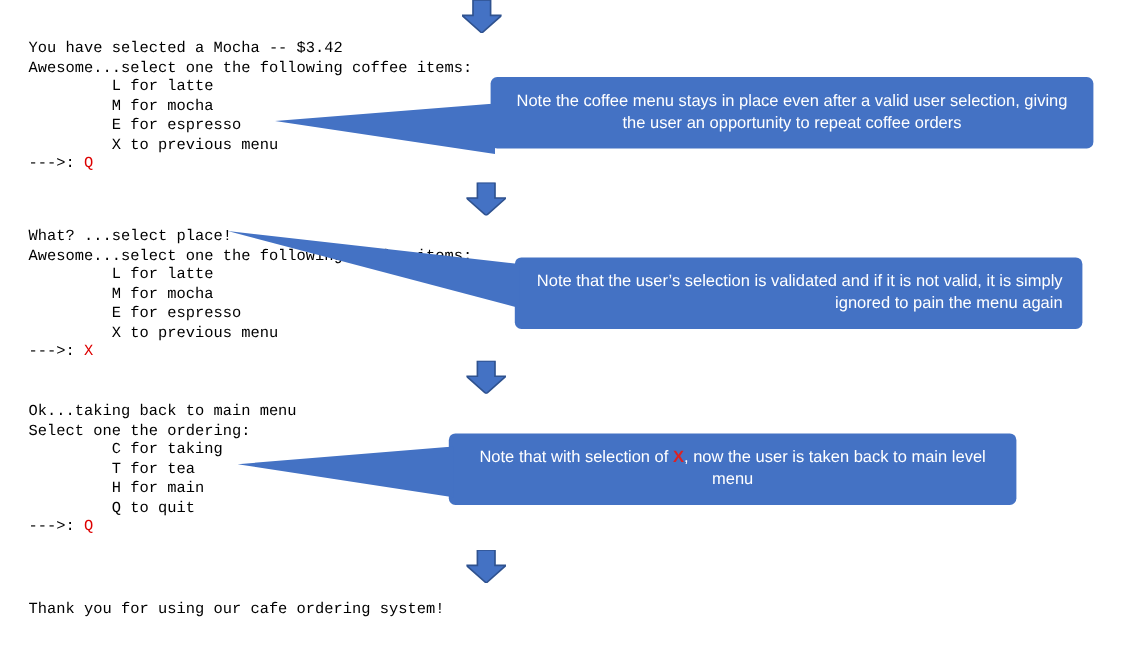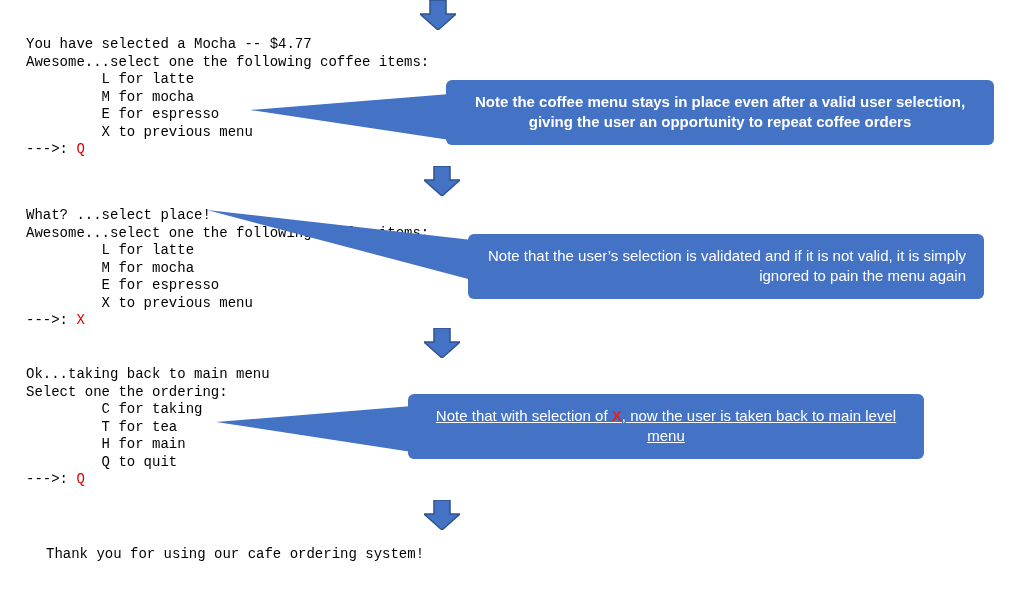--- a/index.html
+++ b/index.html
@@ -44,29 +44,29 @@
   </style>
 </head>
 <body>
 
 <div class="down-arrow" style="left:420px; top:0px;">
   <svg viewBox="0 0 36 30">
       <path d="M10 0 H26 V14 H36 L18 30 L0 14 H10 Z" fill="#4472c4" stroke="#2f528f" stroke-width="1.5"></path>
     </svg>
 </div>
 
-<div class="code-block" style="left:26px; top:36px;"><span>You have selected a Mocha -- $4.77</span>
+<div class="code-block" style="left:26px; top:36px;"><span>You have selected a Mocha -- $3.42</span>
 <span>Awesome...select one the following coffee items:</span>
 <span>         L for latte</span>
 <span>         M for mocha</span>
 <span>         E for espresso</span>
 <span>         X to previous menu</span>
 <span>---&gt;: </span><span class="red-input">Q</span></div>
 
-<div class="callout" style="left:446px; top:80px; width:548px;font-weight:bold;">
+<div class="callout" style="left:446px; top:70px; width:548px;">
   <span>Note the coffee menu stays in place even after a valid user selection, giving the user an opportunity to repeat coffee orders</span>
 </div>
 
 <div class="tail" style="left:250px; top:94px;">
   <svg width="200" height="46">
       <polygon points="0,16 200,0 200,46" fill="#4472c4"></polygon>
     </svg>
 </div>
 
 <div class="down-arrow" style="left:424px; top:166px;">
@@ -100,29 +100,29 @@
 </div>
 
 <div class="code-block" style="left:26px; top:366px;"><span>Ok...taking back to main menu</span>
 <span>Select one the ordering:</span>
 <span>         C for taking</span>
 <span>         T for tea</span>
 <span>         H for main</span>
 <span>         Q to quit</span>
 <span>---&gt;: </span><span class="red-input">Q</span></div>
 
-<div class="callout" style="left:408px; top:394px; width:516px;text-decoration:underline;">
+<div class="callout" style="left:408px; top:394px; width:516px;">
   <span>Note that with selection of </span><span class="red-x">X</span><span>, now the user is taken back to main level menu</span>
 </div>
 
 <div class="tail" style="left:216px; top:406px;">
   <svg width="196" height="46">
       <polygon points="0,16 196,0 196,46" fill="#4472c4"></polygon>
     </svg>
 </div>
 
 <div class="down-arrow" style="left:424px; top:500px;">
   <svg viewBox="0 0 36 30">
       <path d="M10 0 H26 V14 H36 L18 30 L0 14 H10 Z" fill="#4472c4" stroke="#2f528f" stroke-width="1.5"></path>
     </svg>
 </div>
 
-<div class="code-block" style="left:26px; top:546px;margin-left:20px;"><span>Thank you for using our cafe ordering system!</span></div>
+<div class="code-block" style="left:26px; top:546px;"><span>Thank you for using our cafe ordering system!</span></div>
 
 </body></html>

